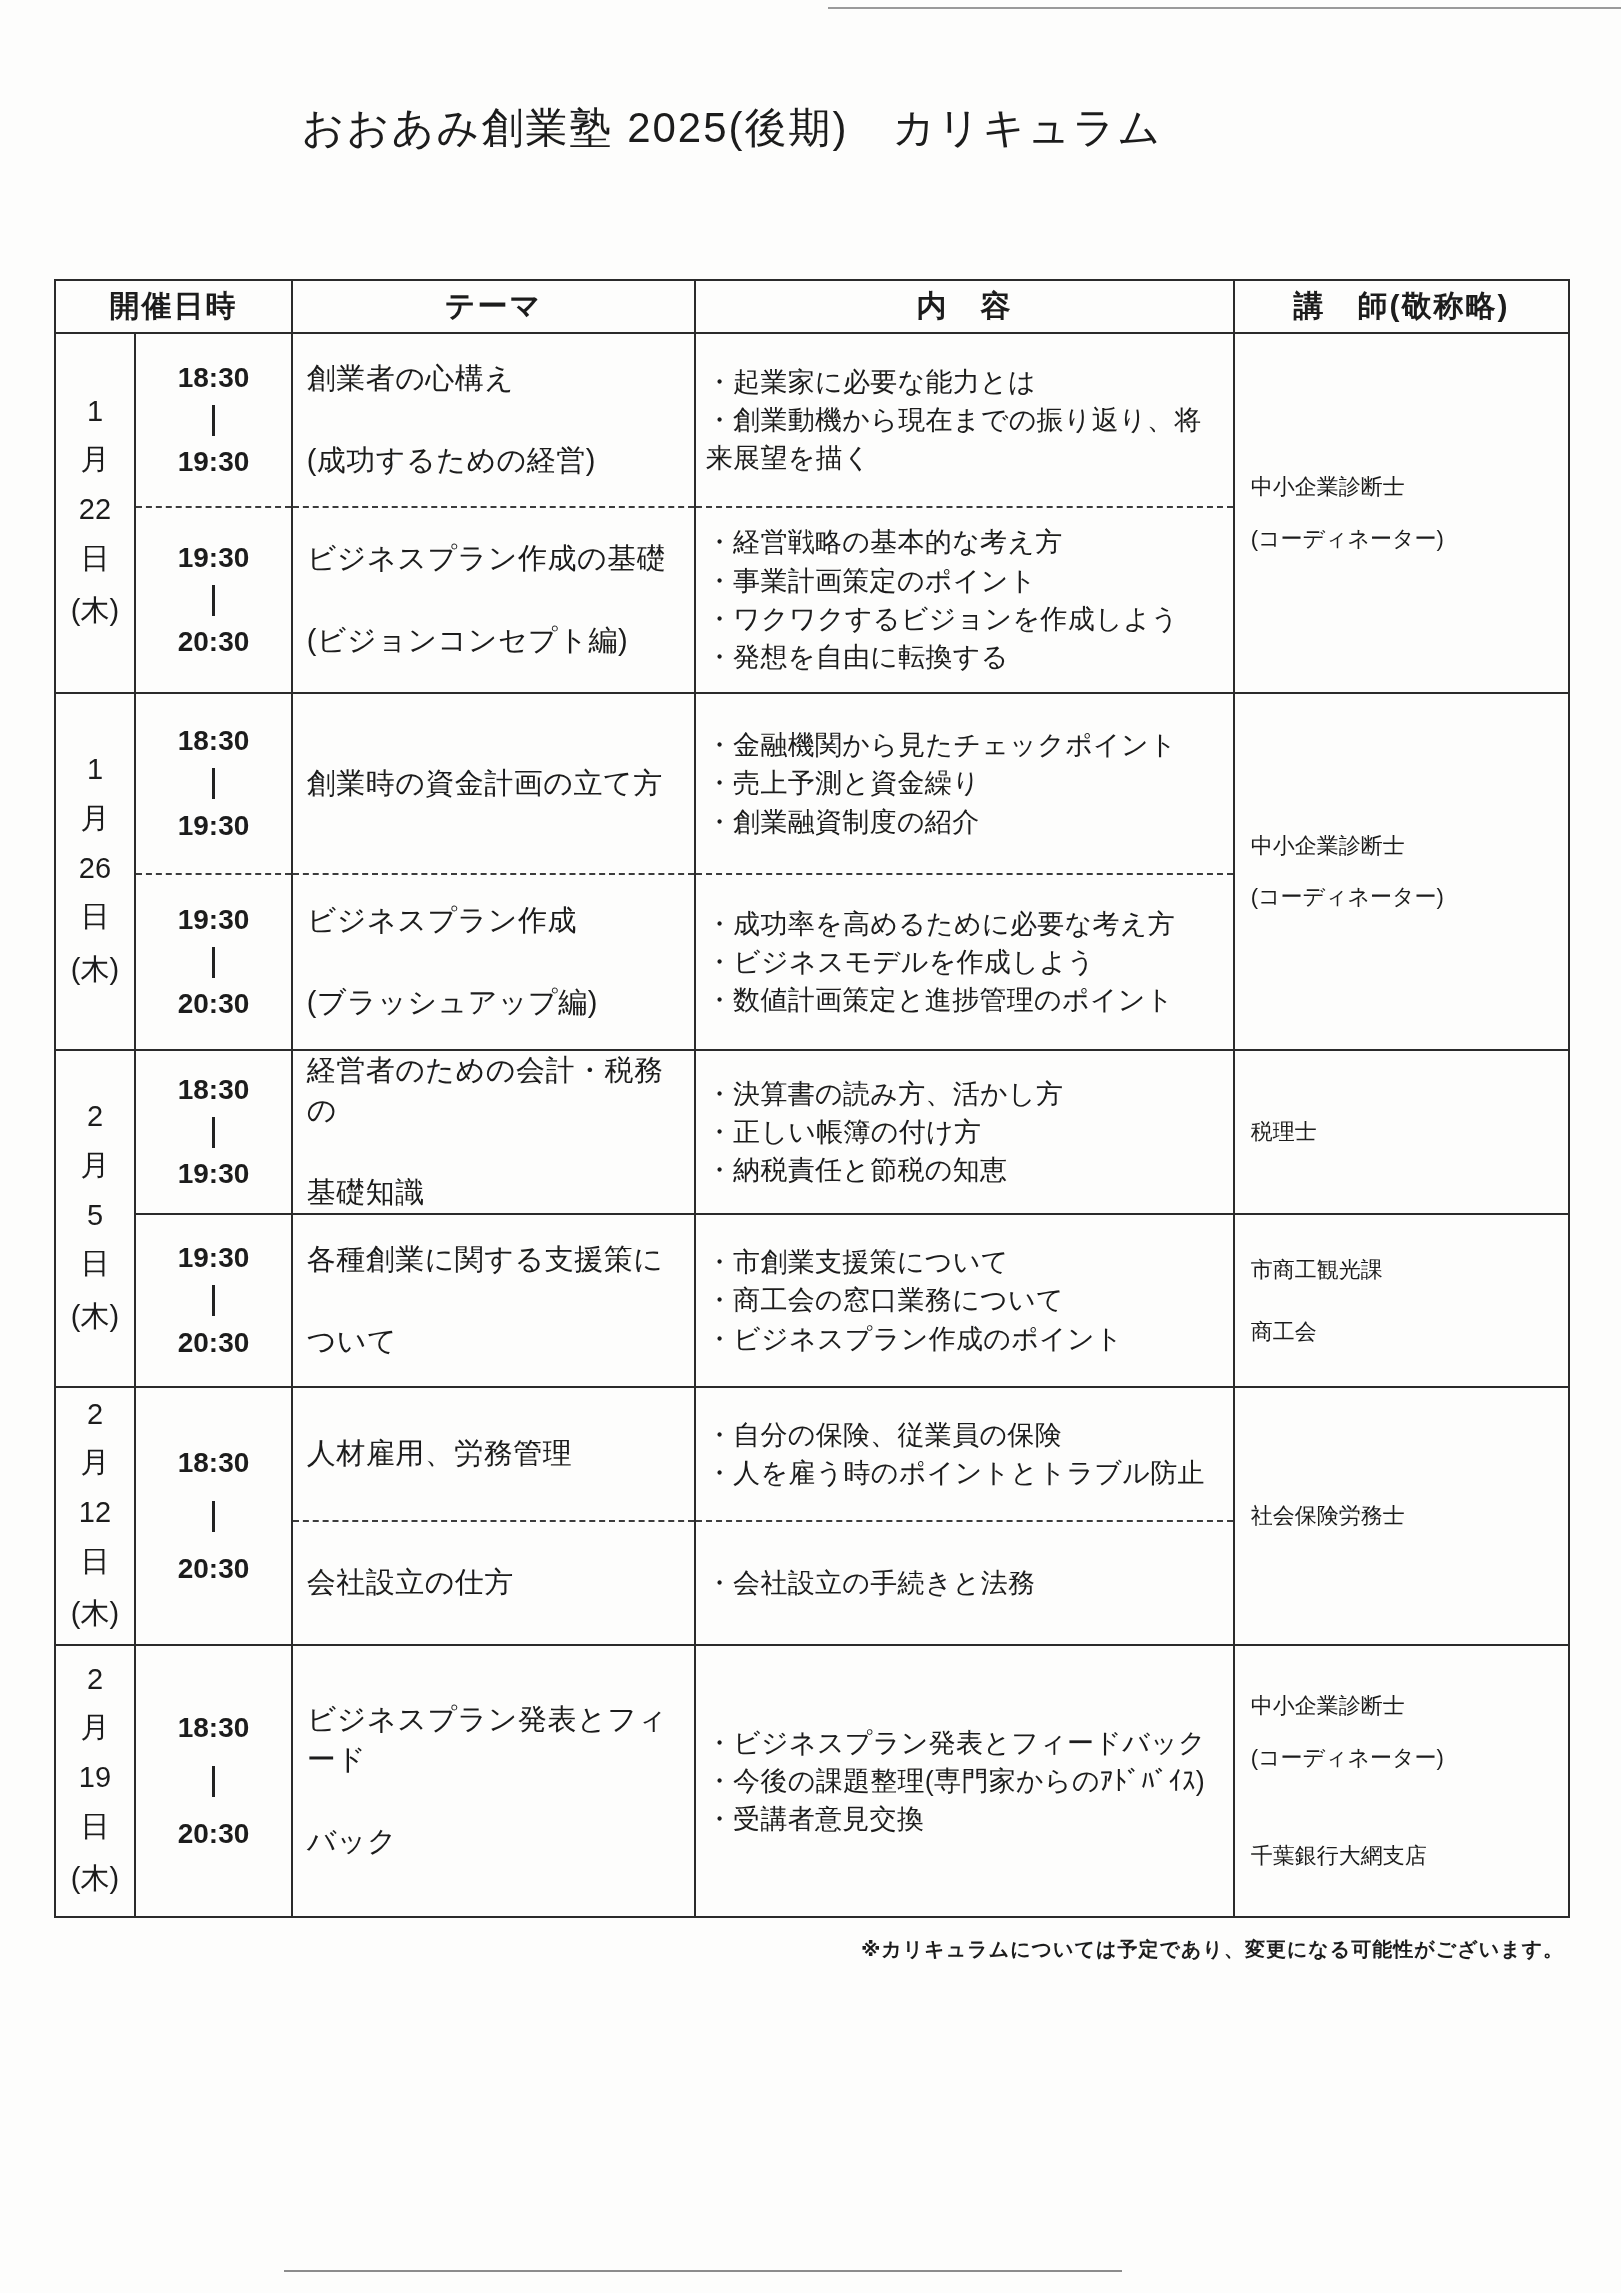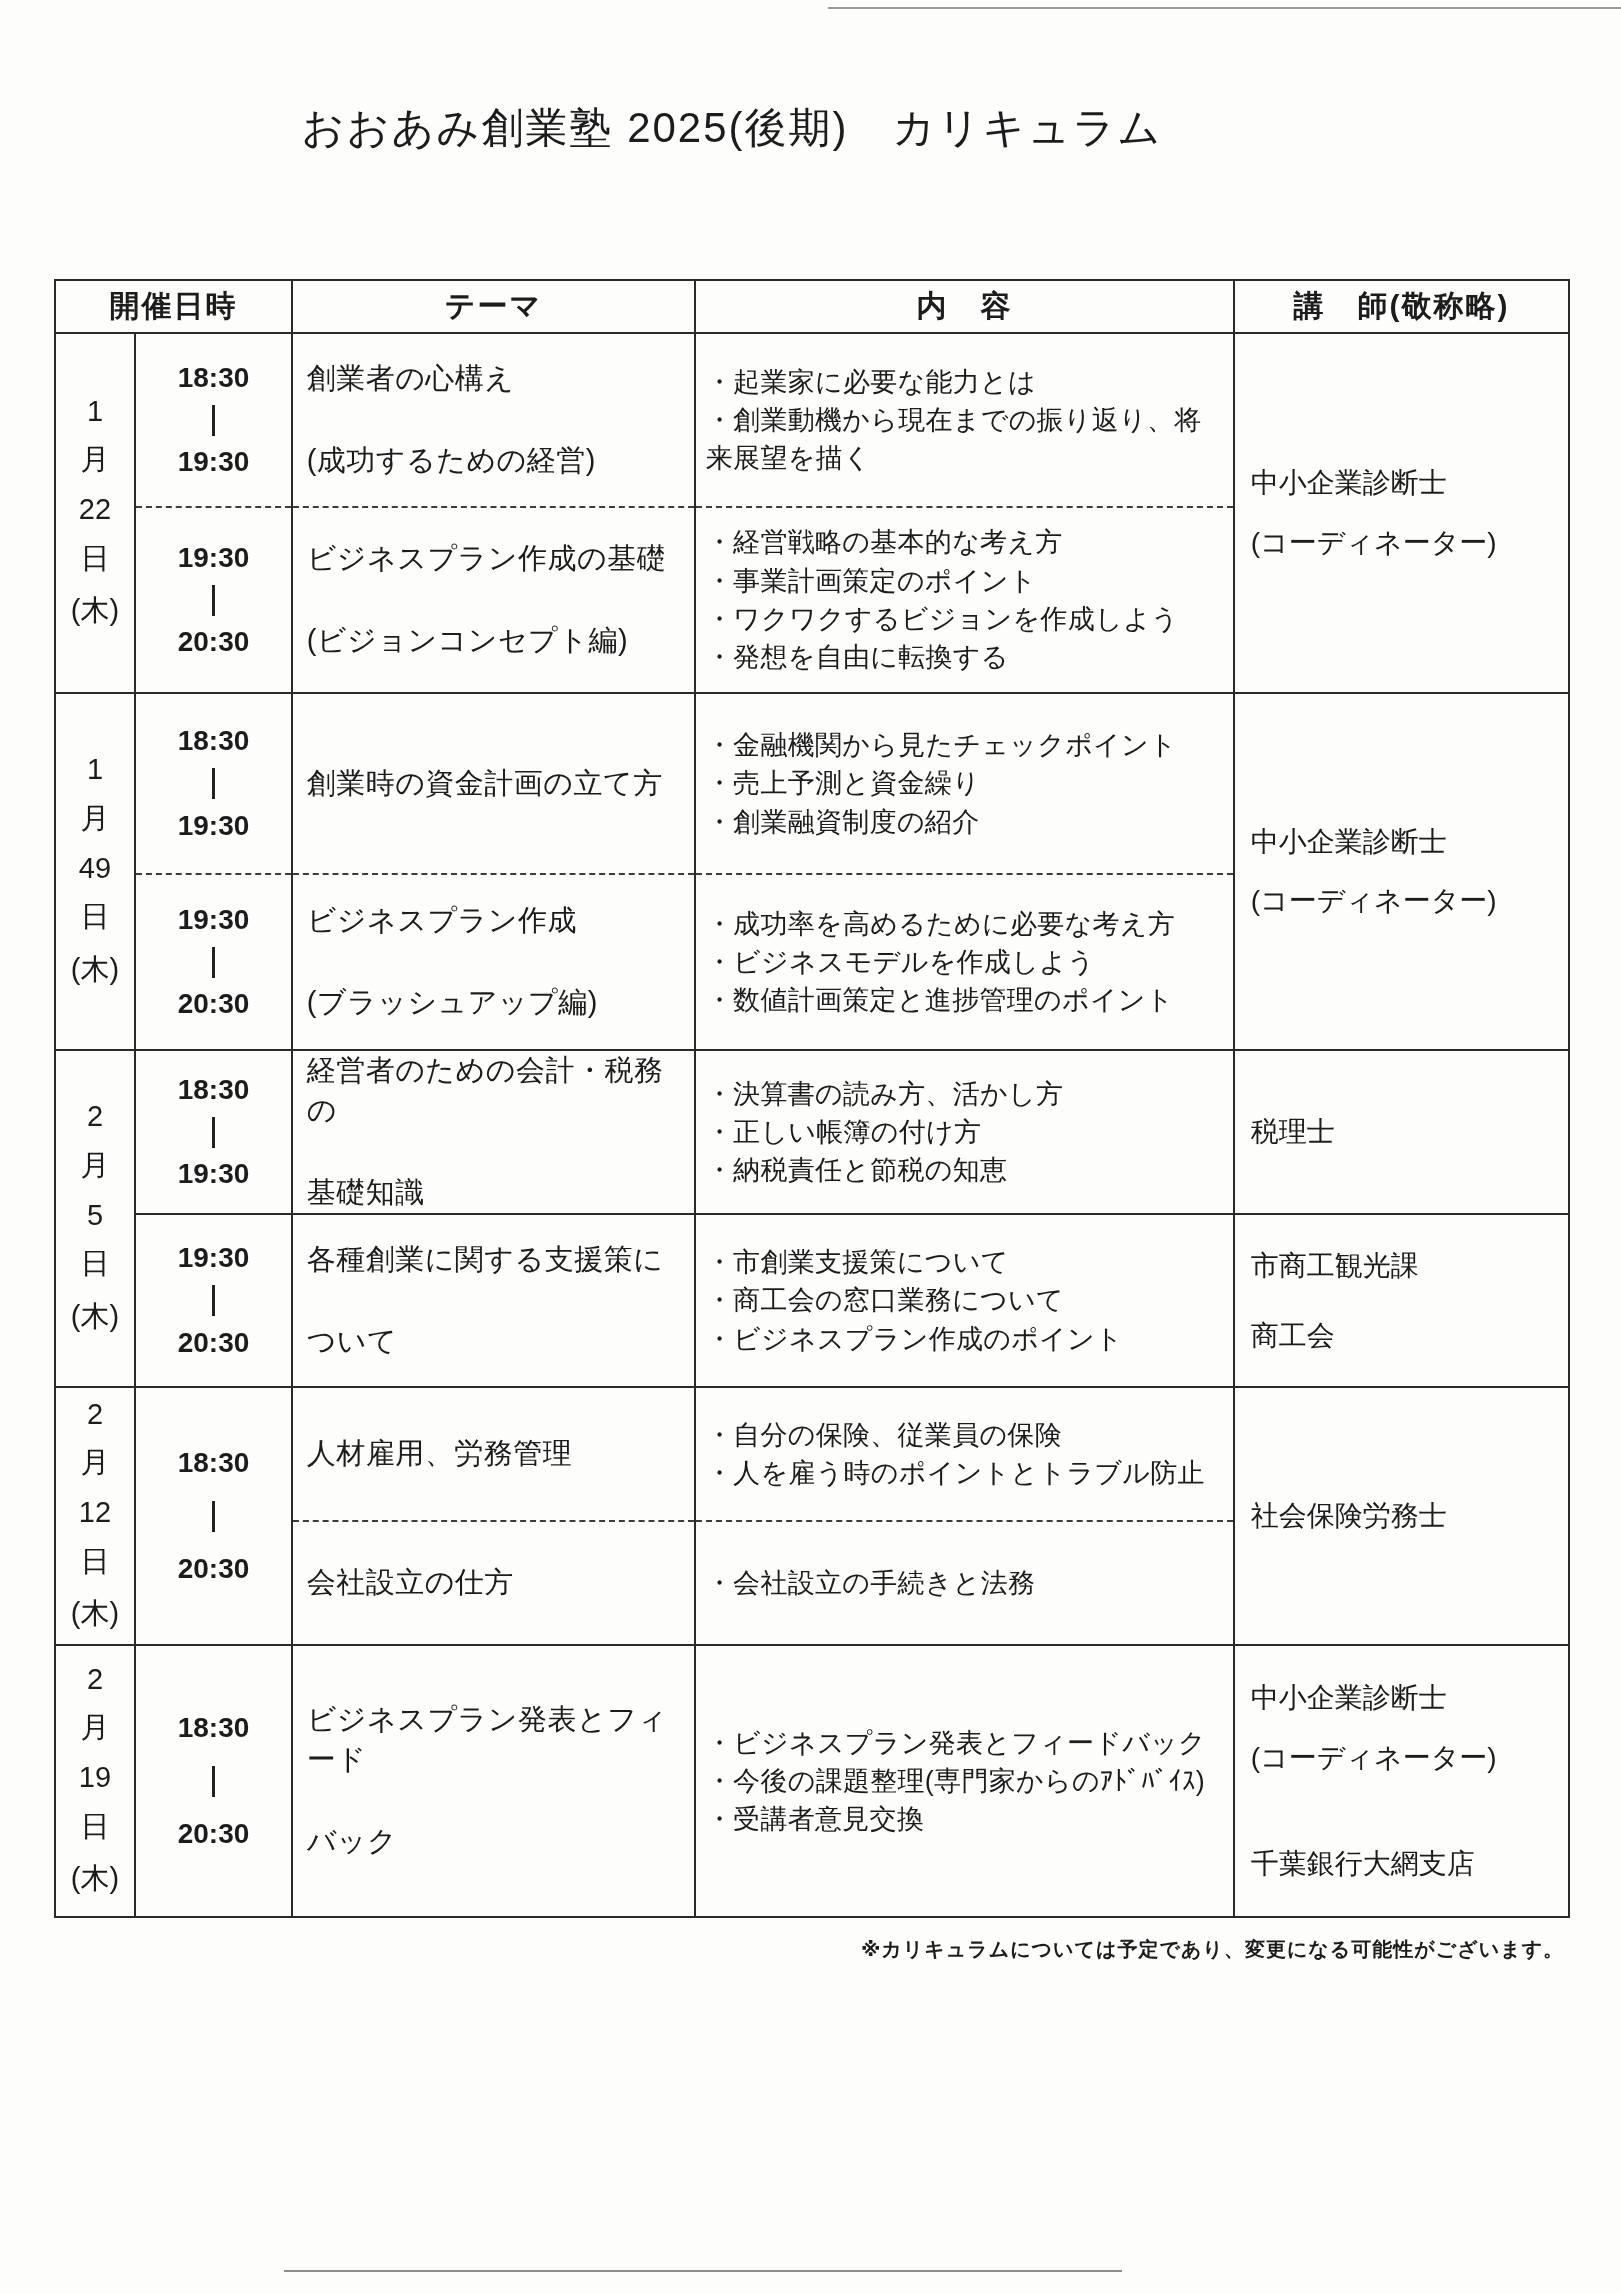--- a/index.html
+++ b/index.html
@@ -45,21 +45,21 @@
     display:flex; flex-direction:column; height:100%;
   }
 
   .cell-date .inner { align-items:center; justify-content:center; gap:12.7px; font-size:29px; }
   .cell-time .inner { align-items:center; justify-content:space-between; gap:10.8px; font-size:28px;font-weight:bold; }
   .cell-time.span .inner { gap:21.6px; }
   .tbar { width:2.9px; height:31px; background:#222; }
 
   .cell-theme .inner { justify-content:space-between; gap:42px; padding-left:13.7px; padding-right:5.9px; font-size:29px; letter-spacing:0.5px; }
   .cell-content .inner { justify-content:space-evenly; padding:9.8px 7.8px 9.8px 9.8px; font-size:27px; line-height:1.42; letter-spacing:0.3px; }
-  .cell-lect .inner { justify-content:center; gap:21.6px; padding-left:15.7px; padding-right:16px; font-size:28px; }
+  .cell-lect .inner { justify-content:center; gap:21.6px; padding-left:15.7px; padding-right:16px; font-size:22px; }
   .cell-lect.between .inner { justify-content:space-between; padding-top:25.5px; padding-bottom:25.5px;gap:32px; }
   .lect-gap { margin-top:47px; }
 
   .footnote {
     width:1514px; margin-left:54px; margin-top:17.6px;
     text-align:right; padding-right:3.9px; box-sizing:border-box;
     font-size:20px; font-weight:600; letter-spacing:1px;
   }
 </style>
 </head>
@@ -146,21 +146,21 @@
         <div>・発想を自由に転換する</div>
       </div>
           </td>
     </tr>
 
     <tr style="height:181px">
       <td class="cell-date" rowspan="2">
             <div class="inner">
         <div>1</div>
         <div>月</div>
-        <div>49</div>
+        <div>26</div>
         <div>日</div>
         <div>(木)</div>
       </div>
           </td>
       <td class="cell-time dash-b">
             <div class="inner">
         <div>18:30</div>
         <div class="tbar"></div>
         <div>19:30</div>
       </div>

